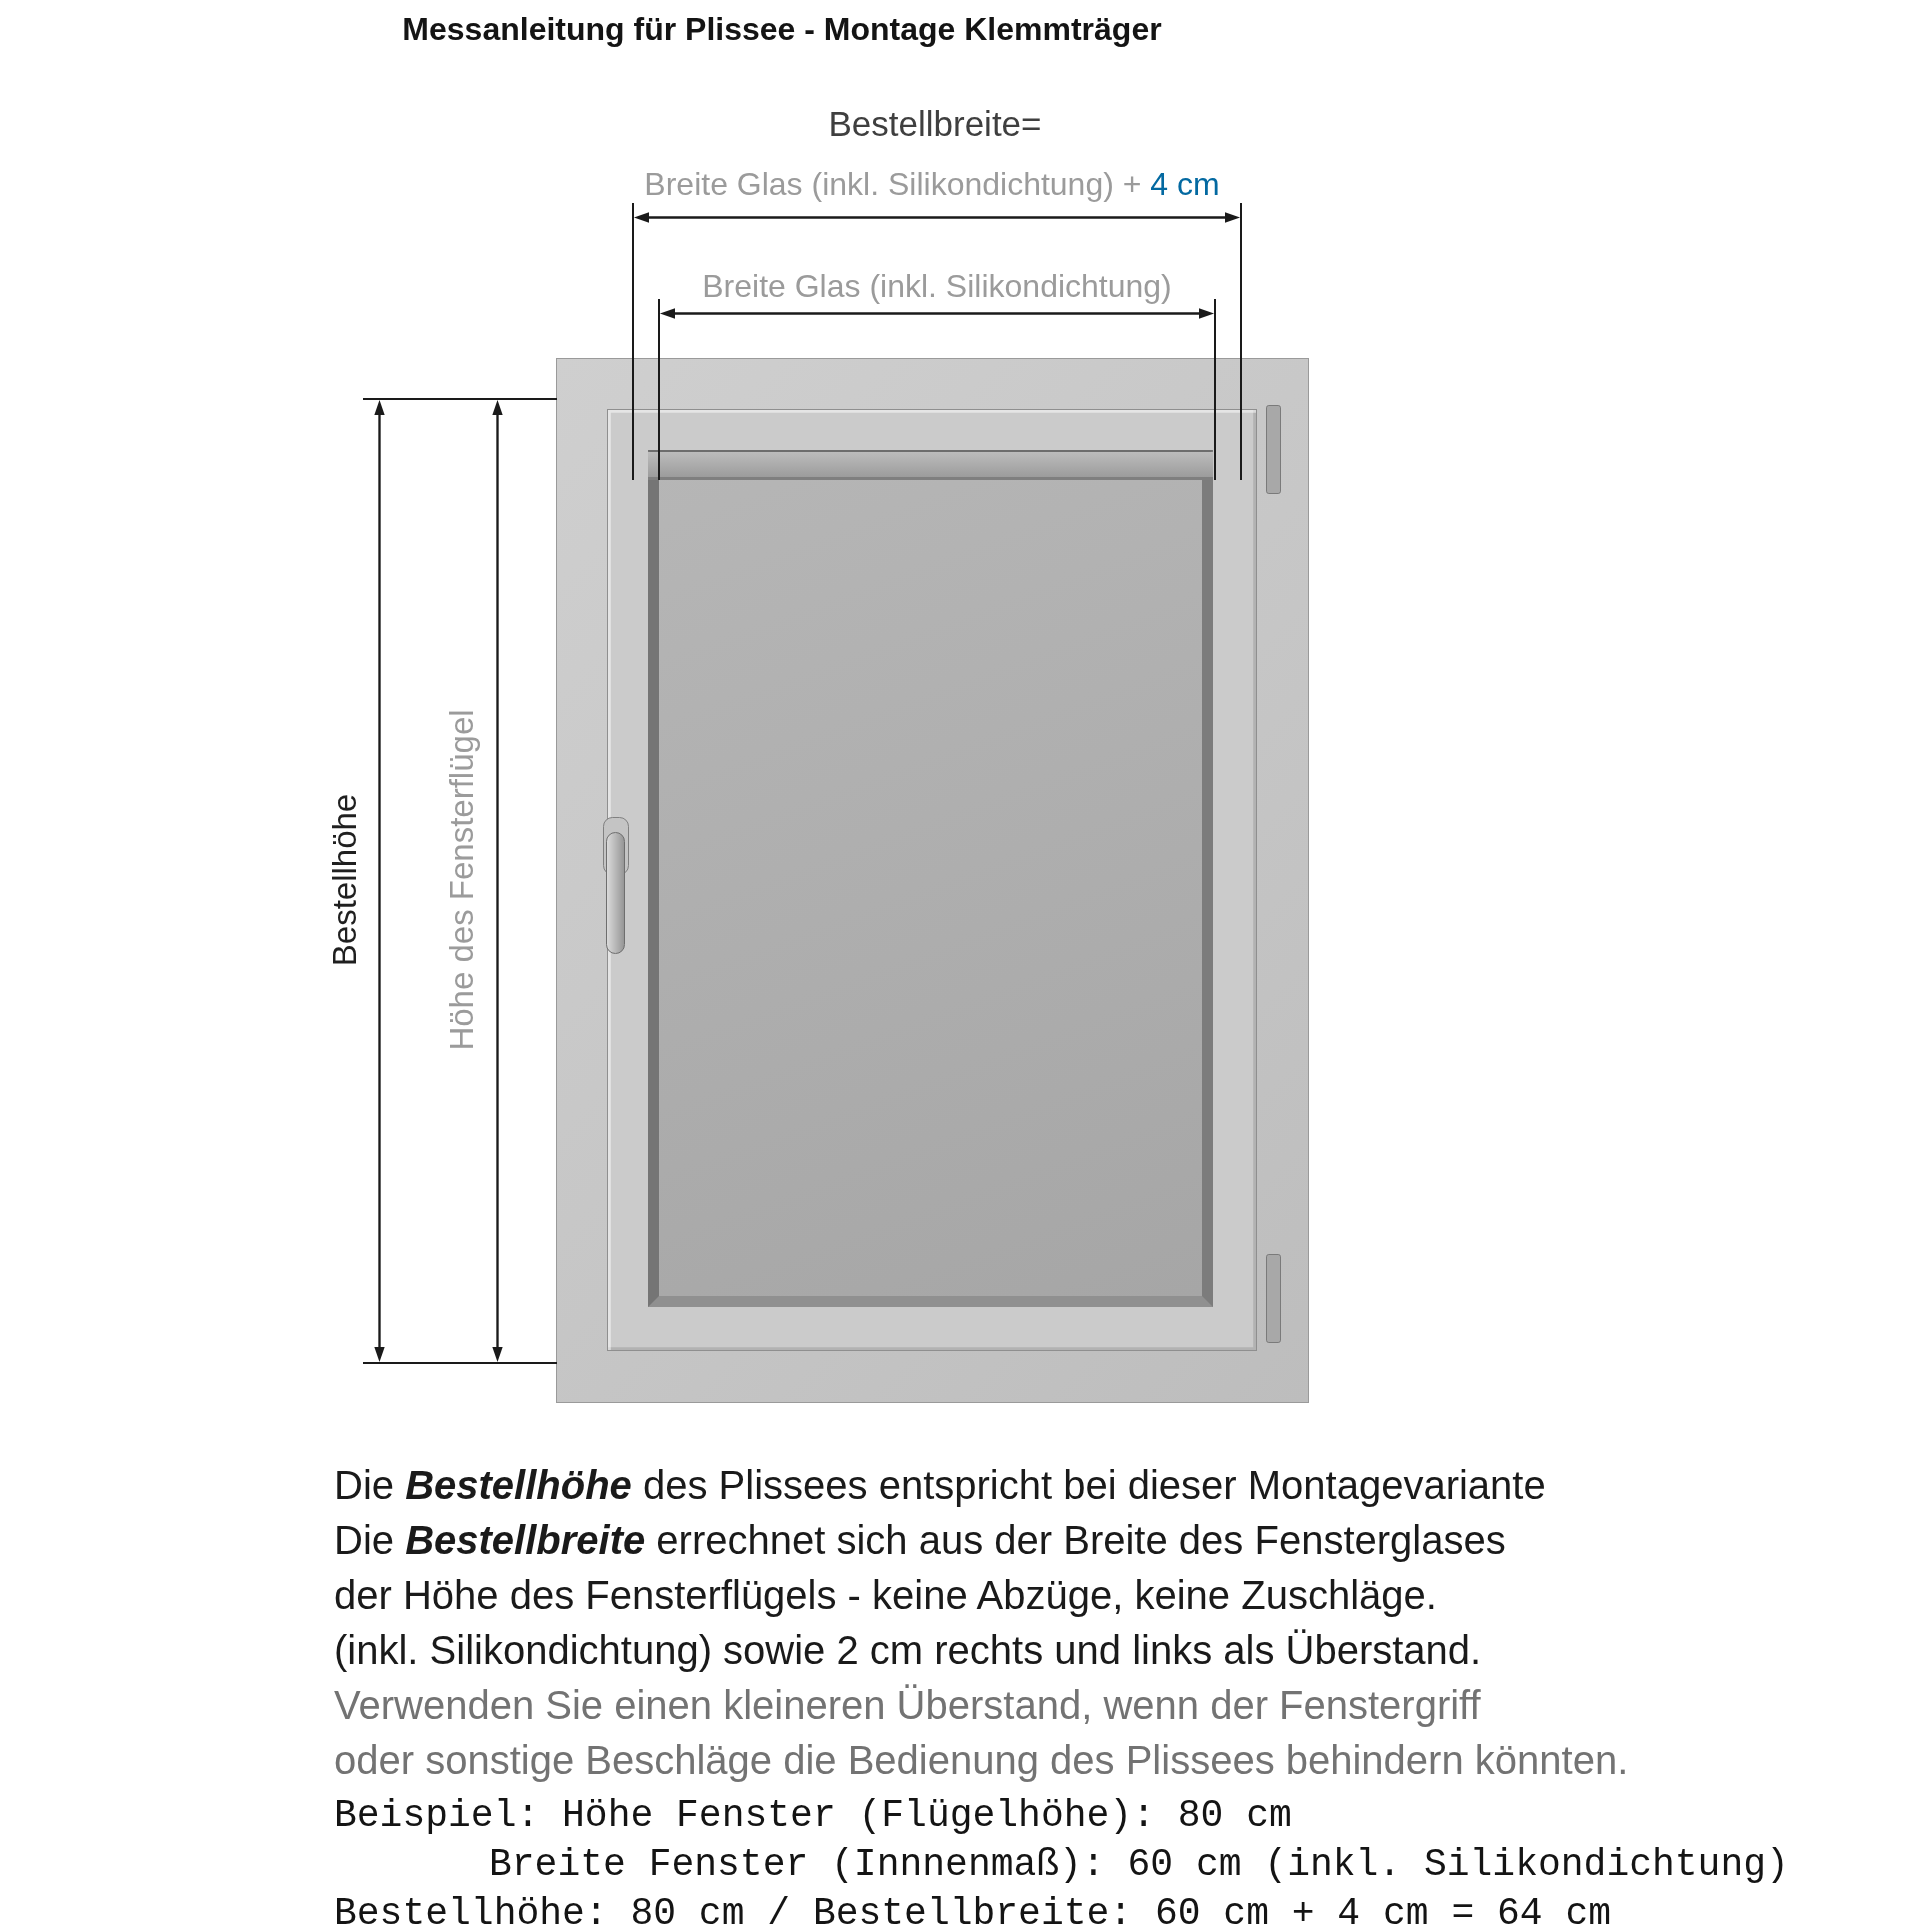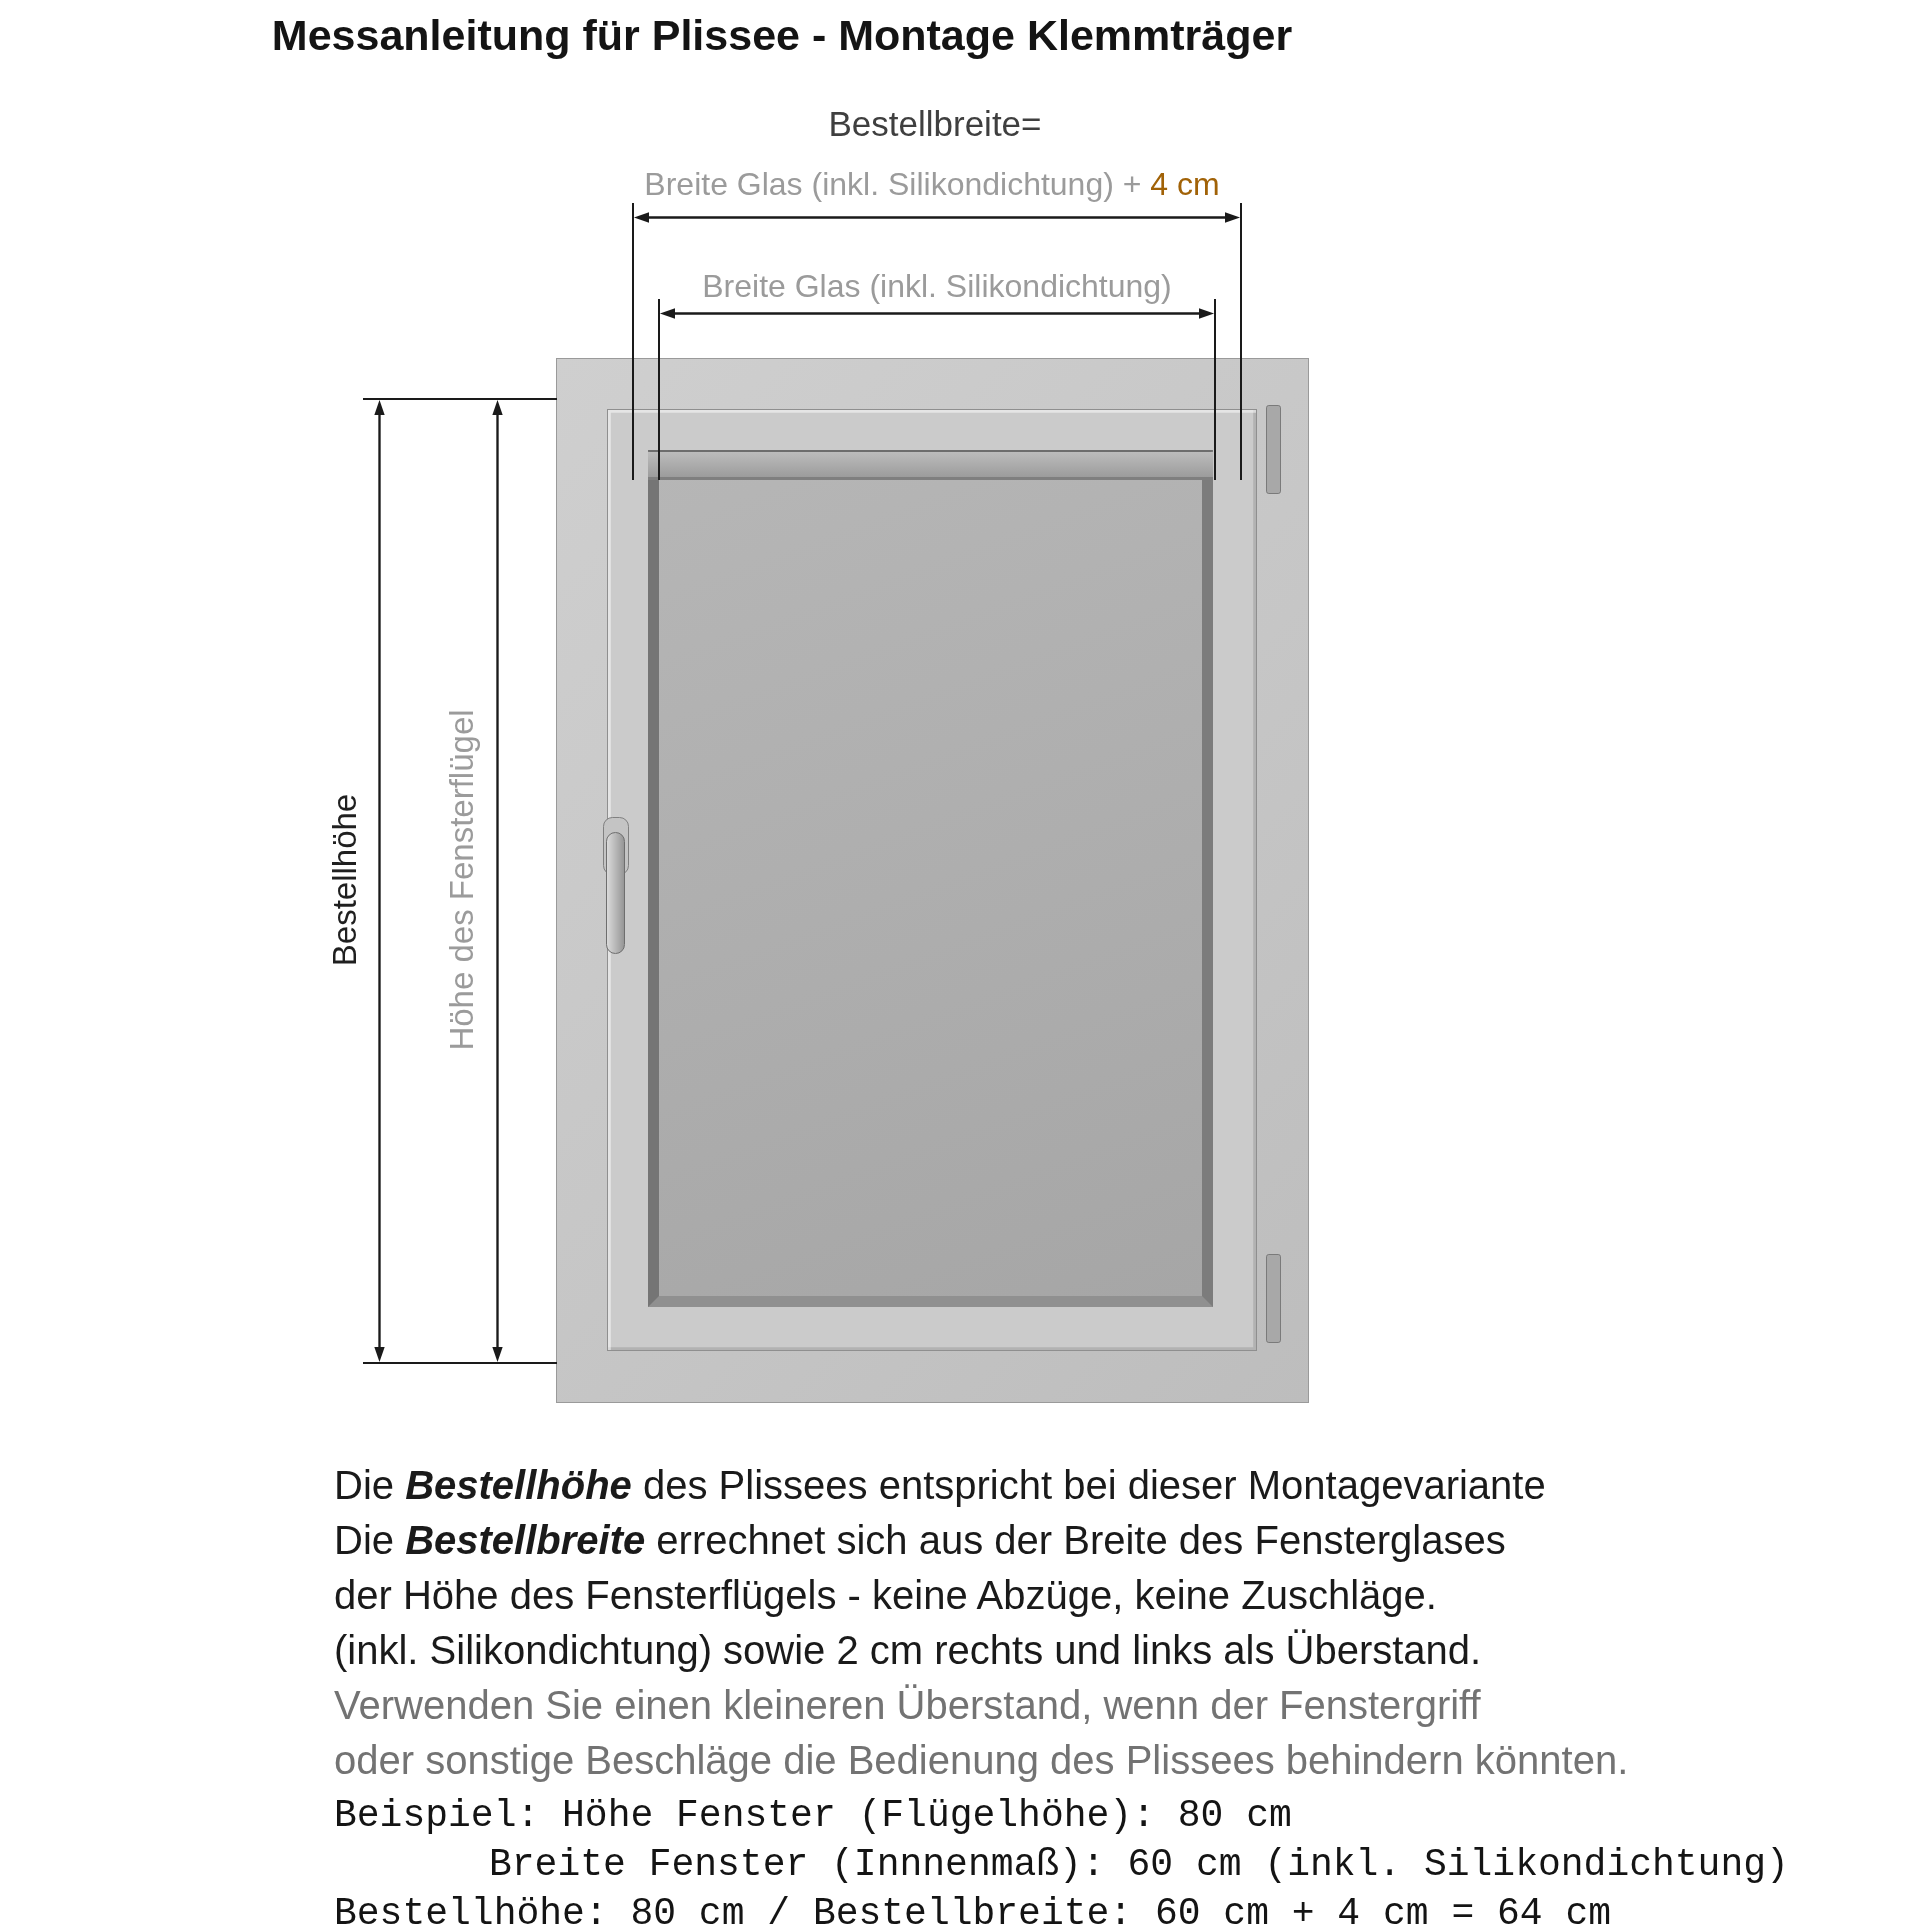--- a/index.html
+++ b/index.html
@@ -7,26 +7,26 @@
   body {
     width:1928px; height:1928px;
     position:relative; overflow:hidden;
     font-family:"Liberation Sans", sans-serif;
     color:#1a1a1a;
   }
 
   
   .title {
     position:absolute; left:0; top:11.3px; width:1564px;
-    text-align:center; font-size:43px; font-weight:600; color:#141414;
+    text-align:center; font-size:32px; font-weight:600; color:#141414;
   }
   .lbl { position:absolute; transform:translateX(-50%); white-space:nowrap; }
   .lbl-dark { font-size:35px; color:#3f3f3f; }
   .lbl-gray { font-size:32px; color:#9b9b9b; }
-  .red-text { color:#a16207; }
+  .red-text { color:#0369a1; }
 
   .vlabel {
     position:absolute; white-space:nowrap; font-size:33px;
     transform:translate(-50%,-50%) rotate(-90deg);
   }
   .vlabel-black { color:#1f1f1f; }
   .vlabel-gray  { color:#9b9b9b; }
 
   
   .mline { position:absolute; background:#1a1a1a; }

